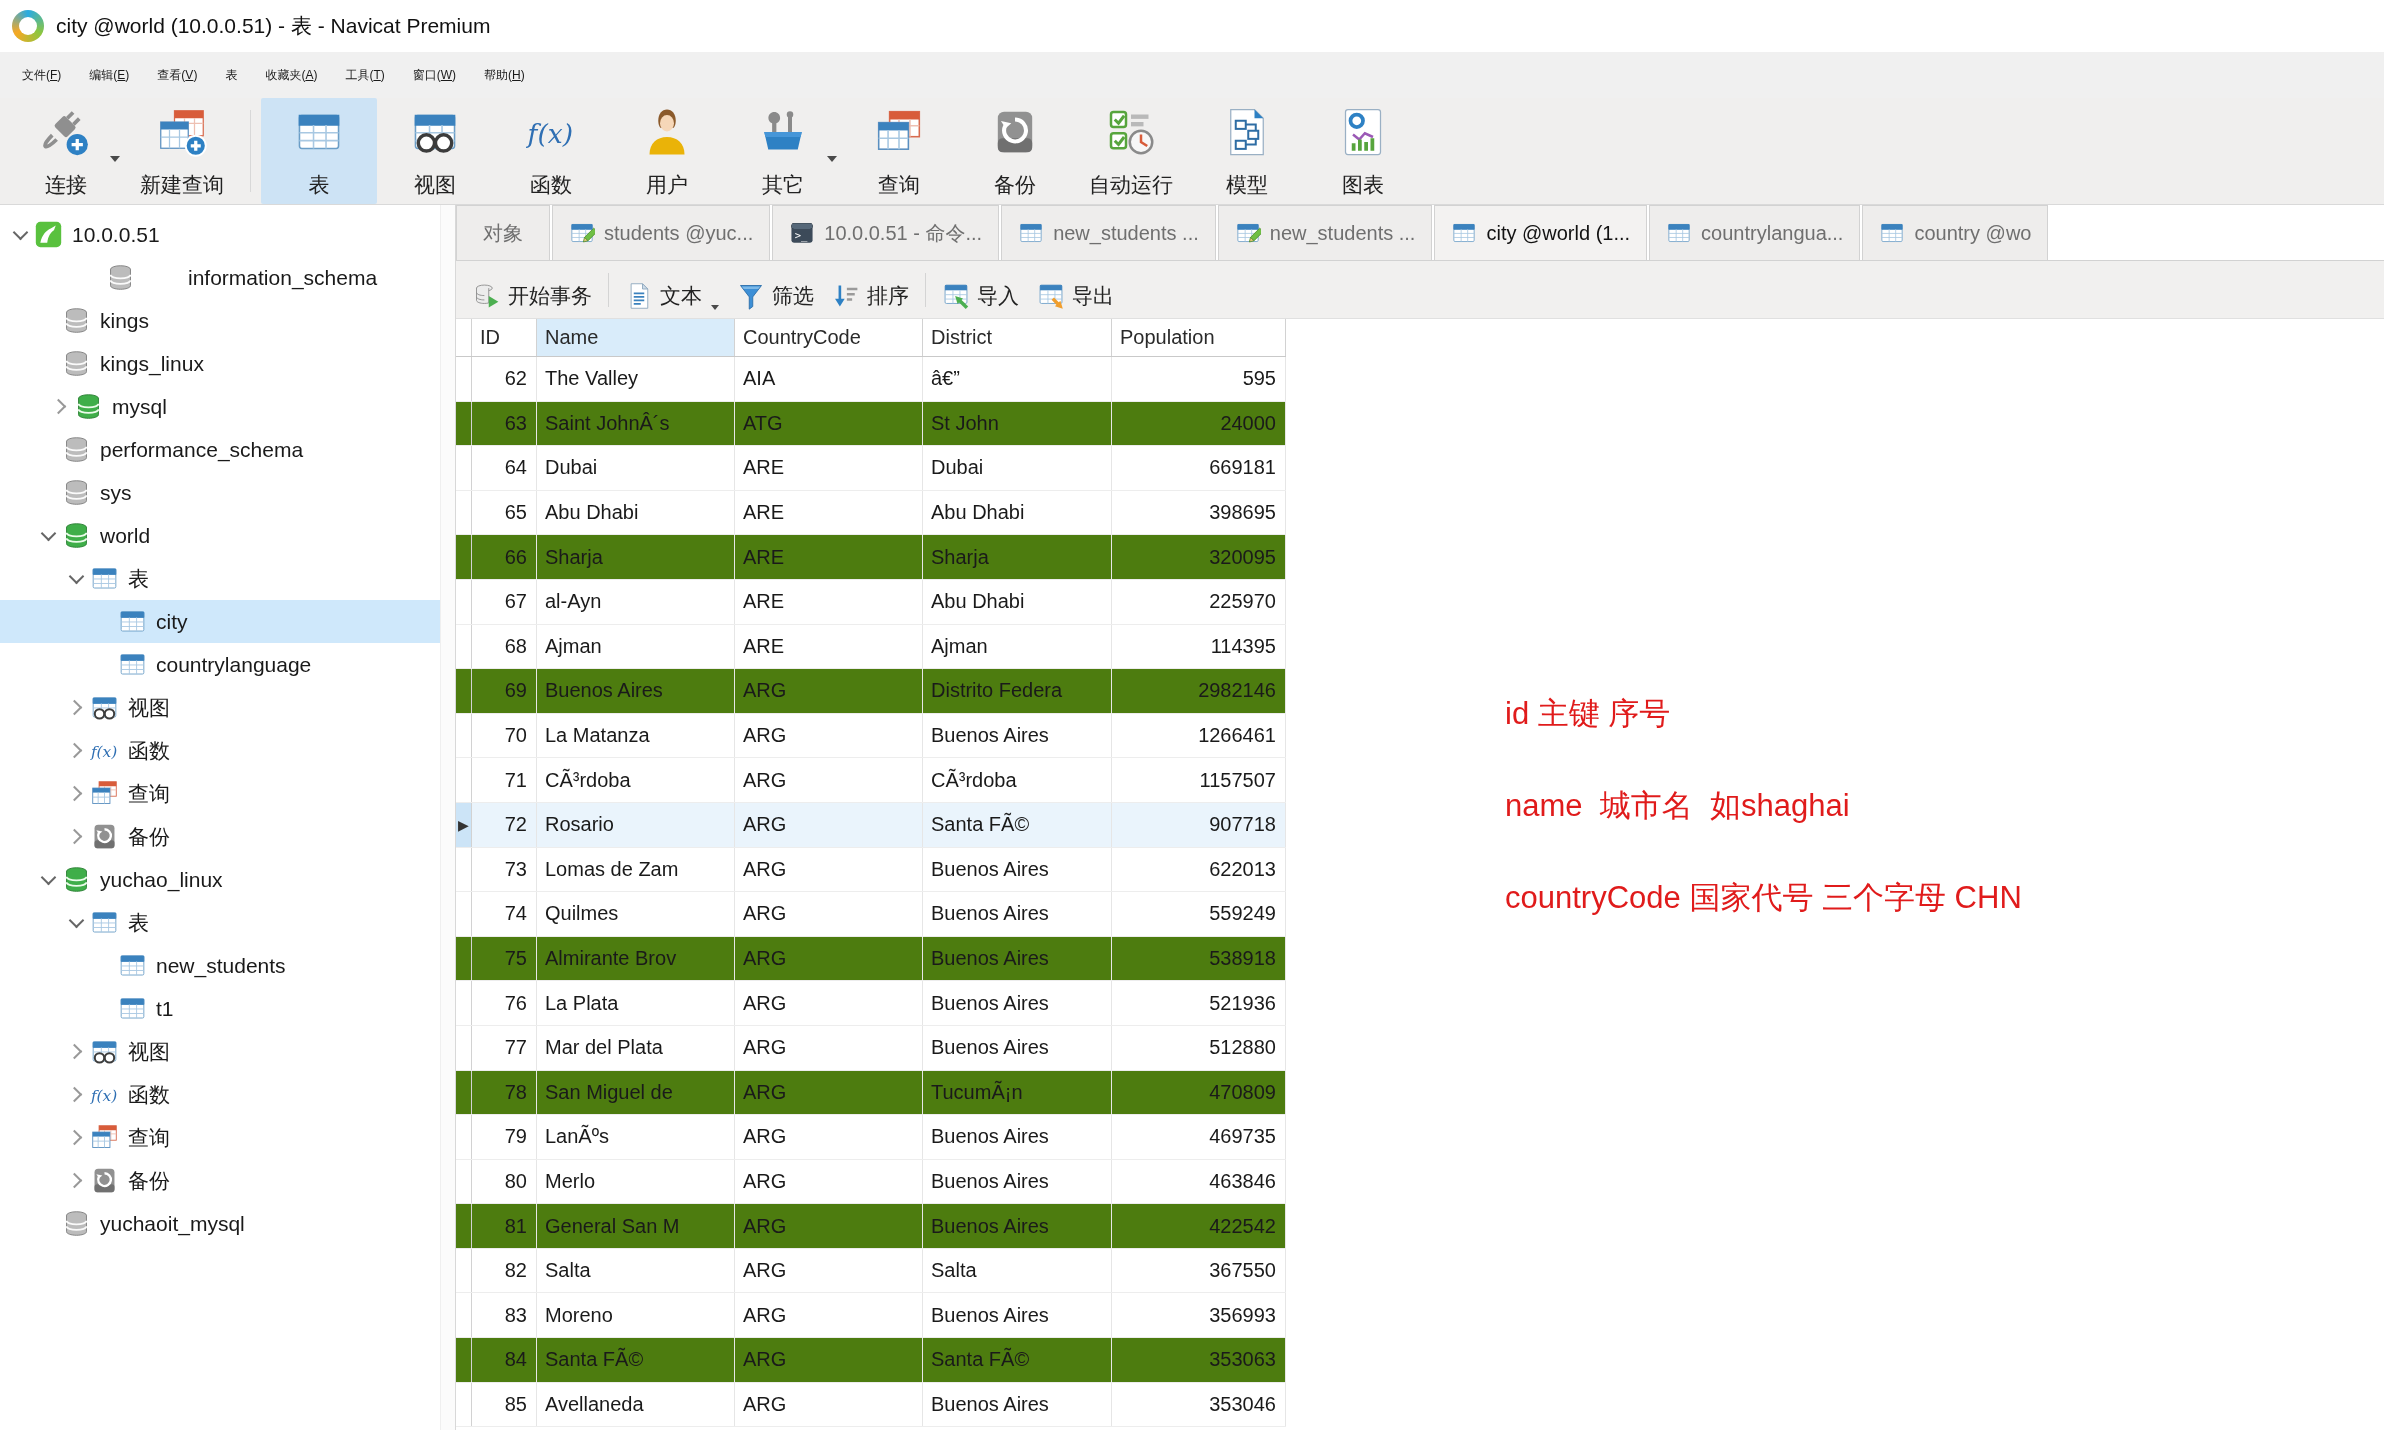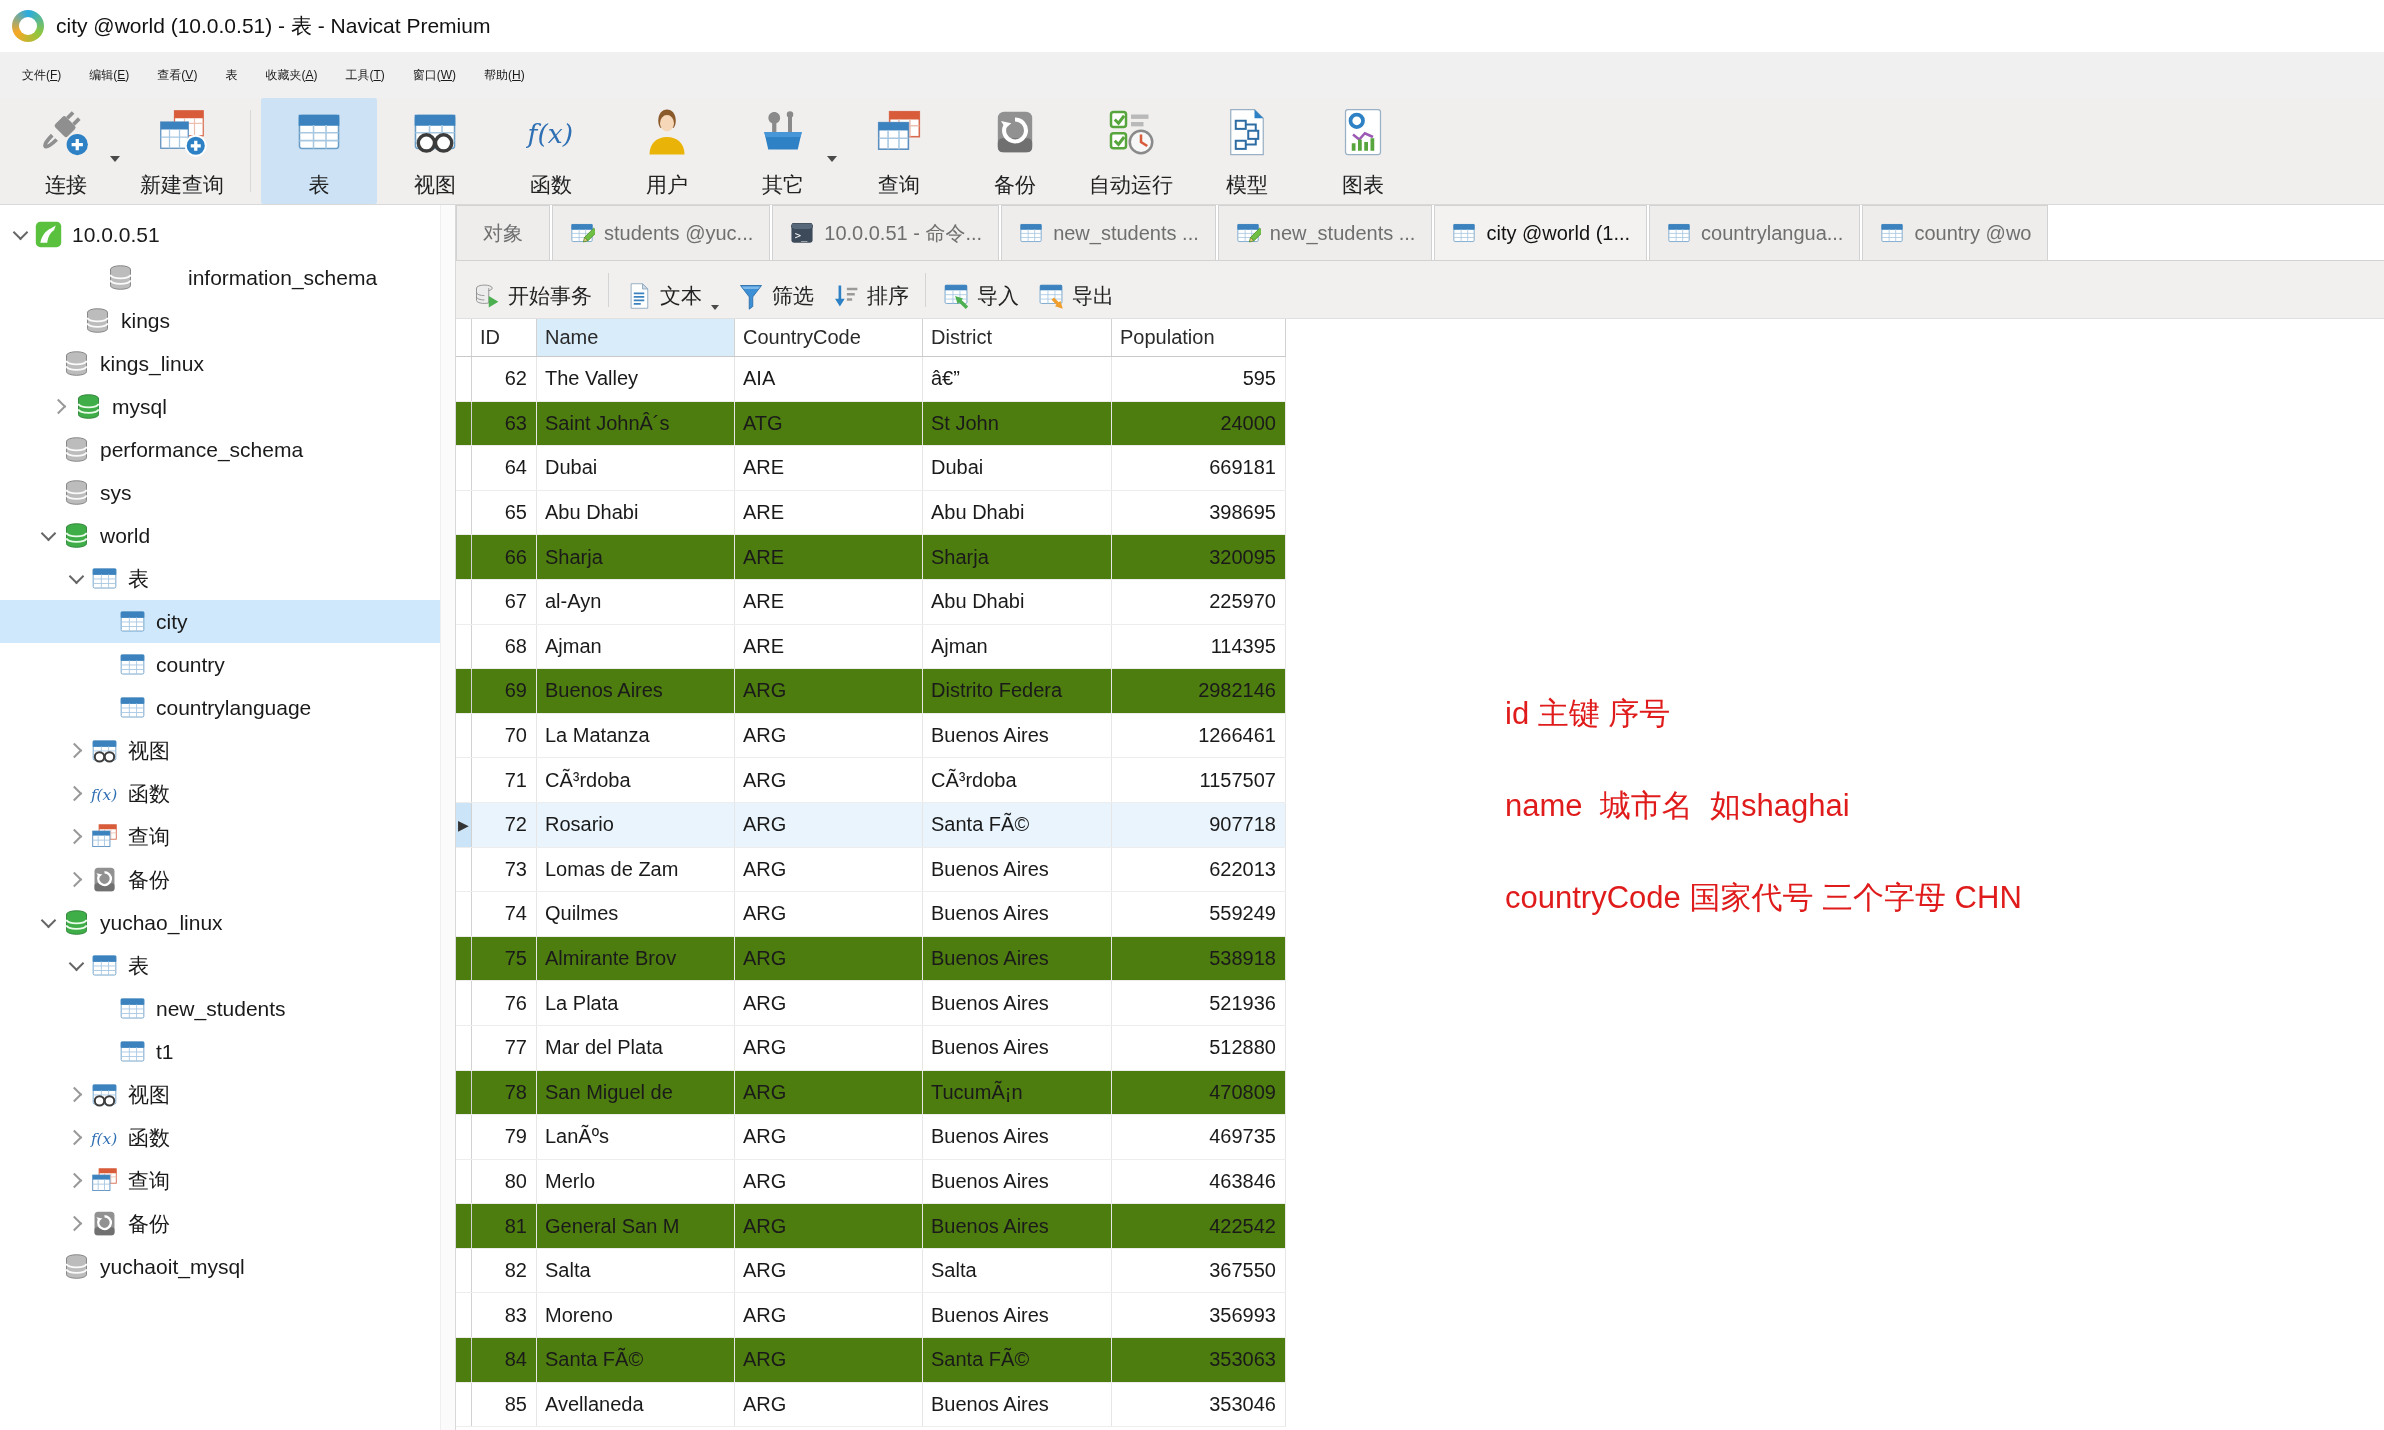--- a/index.html
+++ b/index.html
@@ -237,21 +237,21 @@
         </div>
         <div class="titem" style="padding-left: 36px; gap: 44px;">
           <span class="chev "></span>
           <span class="tree-ic icon"><svg viewBox="0 0 32 32">
               <ellipse cx="16" cy="7" rx="11" ry="4" fill="#bcbcbc" stroke="#7e7e7e"></ellipse>
               <path d="M5 7v18c0 2.2 4.9 4 11 4s11-1.8 11-4V7" fill="#bcbcbc" stroke="#7e7e7e"></path>
               <path d="M5 13c0 2.2 4.9 4 11 4s11-1.8 11-4M5 19c0 2.2 4.9 4 11 4s11-1.8 11-4" fill="none" stroke="#fafafa" stroke-width="2"></path>
             </svg></span>
           <span class="tlabel">information_schema</span>
         </div>
-        <div class="titem" style="padding-left: 57px;">
+        <div class="titem" style="padding-left: 36px;">
           <span class="chev "></span>
           <span class="tree-ic icon"><svg viewBox="0 0 32 32">
               <ellipse cx="16" cy="7" rx="11" ry="4" fill="#bcbcbc" stroke="#7e7e7e"></ellipse>
               <path d="M5 7v18c0 2.2 4.9 4 11 4s11-1.8 11-4V7" fill="#bcbcbc" stroke="#7e7e7e"></path>
               <path d="M5 13c0 2.2 4.9 4 11 4s11-1.8 11-4M5 19c0 2.2 4.9 4 11 4s11-1.8 11-4" fill="none" stroke="#fafafa" stroke-width="2"></path>
             </svg></span>
           <span class="tlabel">kings</span>
         </div>
         <div class="titem" style="padding-left: 36px;">
           <span class="chev "></span>
@@ -308,29 +308,20 @@
           <span class="tlabel">表</span>
         </div>
         <div class="titem selected" style="padding-left: 92px;">
           <span class="chev "></span>
           <span class="tree-ic icon"><svg viewBox="0 0 32 32">
               <rect x="3.5" y="5.5" width="25" height="21" rx="1.5" fill="#fff" stroke="#6b9ec7"></rect>
               <path d="M3.5 5.5h25v6h-25z" fill="#3b82be" stroke="#3b82be"></path>
               <path d="M3.5 16.5h25M3.5 21.5h25M12.5 11.5v15M20.5 11.5v15" stroke="#a8c8e2" fill="none"></path>
             </svg></span>
           <span class="tlabel">city</span>
-        </div>
-        <div class="titem" style="padding-left: 92px;">
-          <span class="chev "></span>
-          <span class="tree-ic icon"><svg viewBox="0 0 32 32">
-              <rect x="3.5" y="5.5" width="25" height="21" rx="1.5" fill="#fff" stroke="#6b9ec7"></rect>
-              <path d="M3.5 5.5h25v6h-25z" fill="#3b82be" stroke="#3b82be"></path>
-              <path d="M3.5 16.5h25M3.5 21.5h25M12.5 11.5v15M20.5 11.5v15" stroke="#a8c8e2" fill="none"></path>
-            </svg></span>
-          <span class="tlabel">country</span>
         </div>
         <div class="titem" style="padding-left: 92px;">
           <span class="chev "></span>
           <span class="tree-ic icon"><svg viewBox="0 0 32 32">
               <rect x="3.5" y="5.5" width="25" height="21" rx="1.5" fill="#fff" stroke="#6b9ec7"></rect>
               <path d="M3.5 5.5h25v6h-25z" fill="#3b82be" stroke="#3b82be"></path>
               <path d="M3.5 16.5h25M3.5 21.5h25M12.5 11.5v15M20.5 11.5v15" stroke="#a8c8e2" fill="none"></path>
             </svg></span>
           <span class="tlabel">countrylanguage</span>
         </div>

